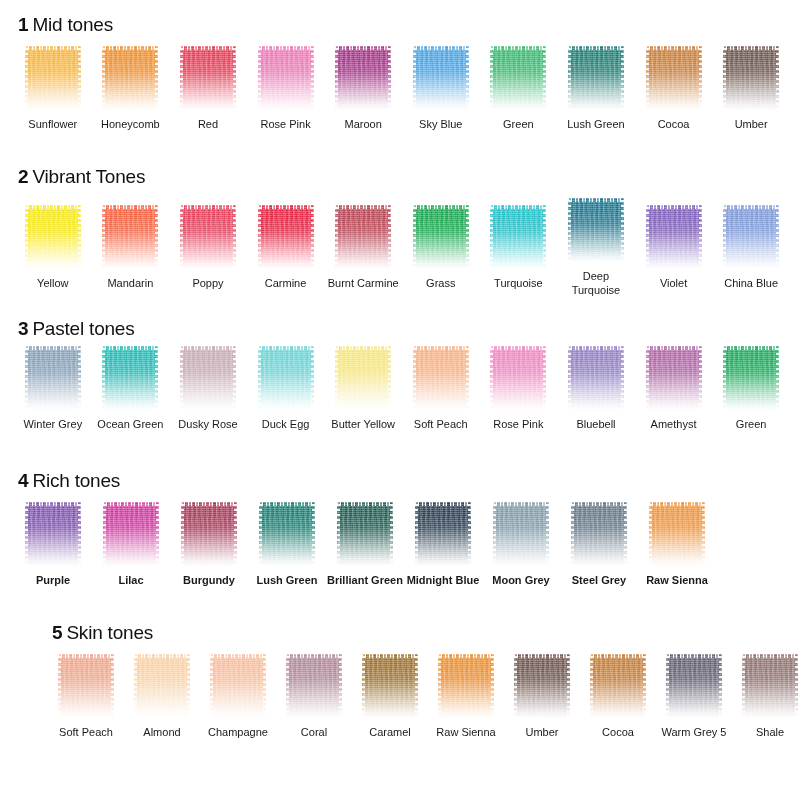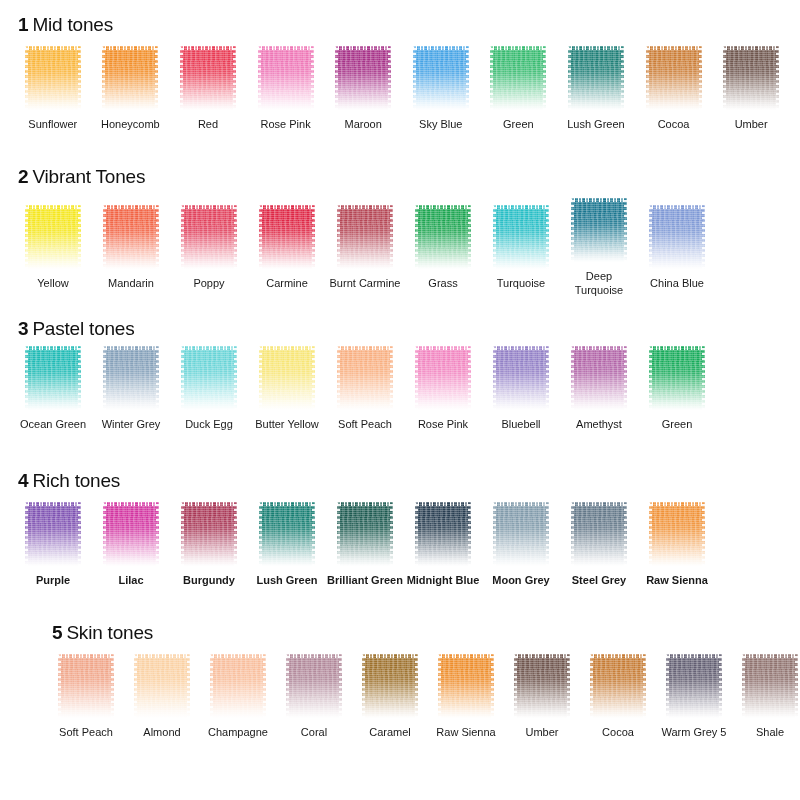--- a/index.html
+++ b/index.html
@@ -321,56 +321,78 @@
             <div class="grad" style="background: linear-gradient(rgb(28, 119, 145) 0%, rgb(24, 116, 142) 22%, rgb(52, 133, 156) 42%, rgb(118, 173, 188) 60%, rgb(179, 210, 218) 76%, rgb(227, 238, 241) 89%, rgb(255, 255, 255) 100%);"></div>
             <div class="tex"></div>
             <div class="tex2"></div>
             <div class="edge-top"></div>
             <div class="edge-l"></div>
             <div class="edge-r"></div>
           </div>
           <div class="swatch-label">Deep Turquoise</div>
         </div>
         <div class="swatch-cell">
+          <div class="swatch" title="Violet">
+            <div class="grad" style="background: linear-gradient(rgb(127, 98, 184) 0%, rgb(125, 94, 182) 22%, rgb(141, 114, 191) 42%, rgb(178, 160, 212) 60%, rgb(212, 203, 231) 76%, rgb(239, 235, 246) 89%, rgb(255, 255, 255) 100%);"></div>
+            <div class="tex"></div>
+            <div class="tex2"></div>
+            <div class="edge-top"></div>
+            <div class="edge-l"></div>
+            <div class="edge-r"></div>
+          </div>
+          <div class="swatch-label">Violet</div>
+        </div>
+        <div class="swatch-cell">
           <div class="swatch" title="China Blue">
             <div class="grad" style="background: linear-gradient(rgb(128, 154, 214) 0%, rgb(126, 152, 213) 22%, rgb(141, 165, 218) 42%, rgb(178, 194, 230) 60%, rgb(213, 221, 241) 76%, rgb(239, 242, 250) 89%, rgb(255, 255, 255) 100%);"></div>
             <div class="tex"></div>
             <div class="tex2"></div>
             <div class="edge-top"></div>
             <div class="edge-l"></div>
             <div class="edge-r"></div>
           </div>
           <div class="swatch-label">China Blue</div>
         </div>
       </div>
     </div>
     <div class="section" style="position: absolute; left: 10px; right: 10px; top: 318px;">
       <div class="section-title"><span class="num">3</span><span>Pastel tones</span></div>
       <div class="swatch-row" style="margin-top: 6px;">
         <div class="swatch-cell">
+          <div class="swatch" title="Winter Grey">
+            <div class="grad" style="background: linear-gradient(rgb(132, 160, 186) 0%, rgb(130, 158, 184) 22%, rgb(145, 170, 193) 42%, rgb(181, 198, 213) 60%, rgb(214, 223, 232) 76%, rgb(240, 243, 246) 89%, rgb(255, 255, 255) 100%);"></div>
+            <div class="tex"></div>
+            <div class="tex2"></div>
+            <div class="edge-top"></div>
+            <div class="edge-l"></div>
+            <div class="edge-r"></div>
+          </div>
+          <div class="swatch-label">Winter Grey</div>
+        </div>
+        <div class="swatch-cell">
           <div class="swatch" title="Ocean Green">
             <div class="grad" style="background: linear-gradient(rgb(32, 187, 181) 0%, rgb(28, 185, 180) 22%, rgb(55, 194, 189) 42%, rgb(120, 214, 210) 60%, rgb(181, 232, 230) 76%, rgb(227, 246, 246) 89%, rgb(255, 255, 255) 100%);"></div>
             <div class="tex"></div>
             <div class="tex2"></div>
             <div class="edge-top"></div>
             <div class="edge-l"></div>
             <div class="edge-r"></div>
           </div>
           <div class="swatch-label">Ocean Green</div>
         </div>
         <div class="swatch-cell">
-          <div class="swatch" title="Winter Grey">
-            <div class="grad" style="background: linear-gradient(rgb(132, 160, 186) 0%, rgb(130, 158, 184) 22%, rgb(145, 170, 193) 42%, rgb(181, 198, 213) 60%, rgb(214, 223, 232) 76%, rgb(240, 243, 246) 89%, rgb(255, 255, 255) 100%);"></div>
-            <div class="tex"></div>
-            <div class="tex2"></div>
-            <div class="edge-top"></div>
-            <div class="edge-l"></div>
-            <div class="edge-r"></div>
-          </div>
-          <div class="swatch-label">Winter Grey</div>
+          <div class="swatch" title="Dusky Rose">
+            <div class="grad" style="background: linear-gradient(rgb(200, 170, 179) 0%, rgb(199, 168, 178) 22%, rgb(206, 178, 187) 42%, rgb(222, 203, 209) 60%, rgb(237, 227, 230) 76%, rgb(248, 244, 246) 89%, rgb(255, 255, 255) 100%);"></div>
+            <div class="tex"></div>
+            <div class="tex2"></div>
+            <div class="edge-top"></div>
+            <div class="edge-l"></div>
+            <div class="edge-r"></div>
+          </div>
+          <div class="swatch-label">Dusky Rose</div>
         </div>
         <div class="swatch-cell">
           <div class="swatch" title="Duck Egg">
             <div class="grad" style="background: linear-gradient(rgb(104, 212, 215) 0%, rgb(101, 211, 214) 22%, rgb(120, 216, 219) 42%, rgb(164, 229, 231) 60%, rgb(205, 241, 242) 76%, rgb(236, 250, 250) 89%, rgb(255, 255, 255) 100%);"></div>
             <div class="tex"></div>
             <div class="tex2"></div>
             <div class="edge-top"></div>
             <div class="edge-l"></div>
             <div class="edge-r"></div>
           </div>

